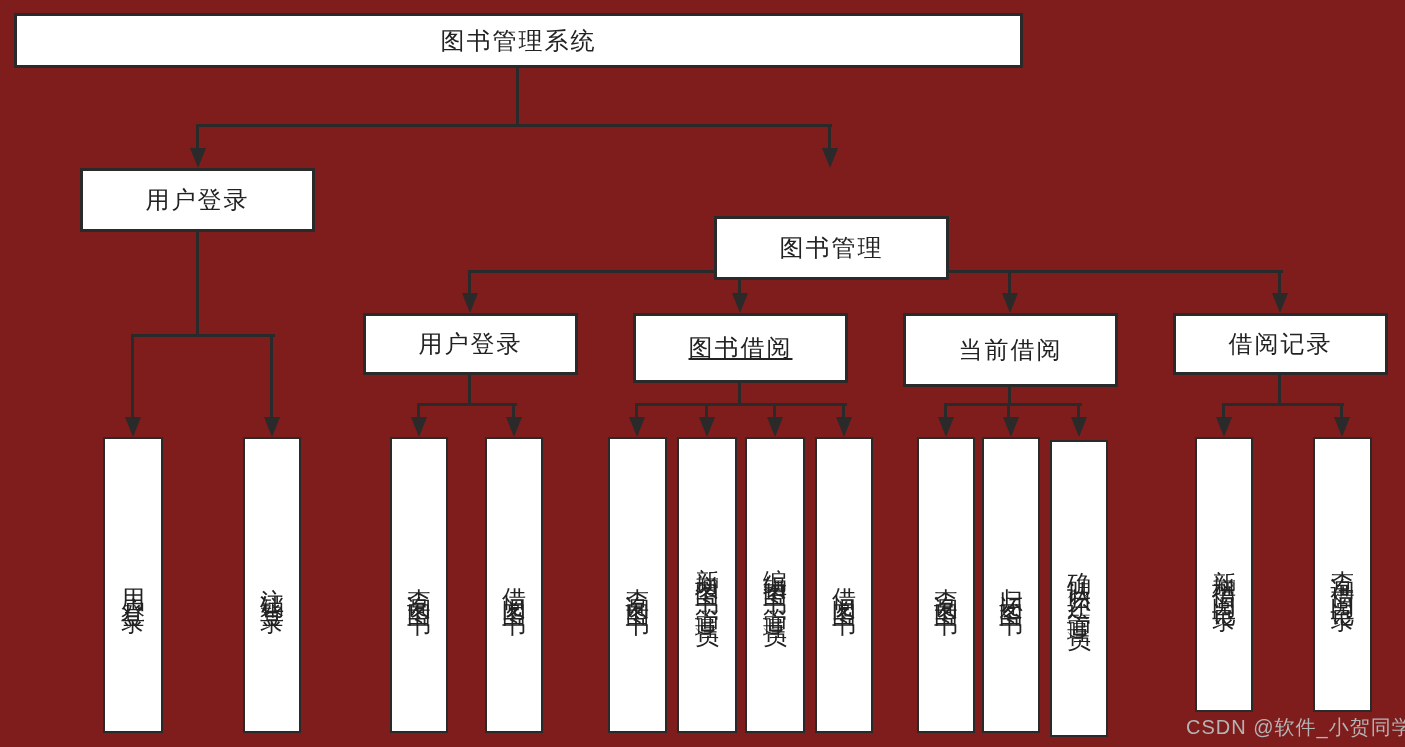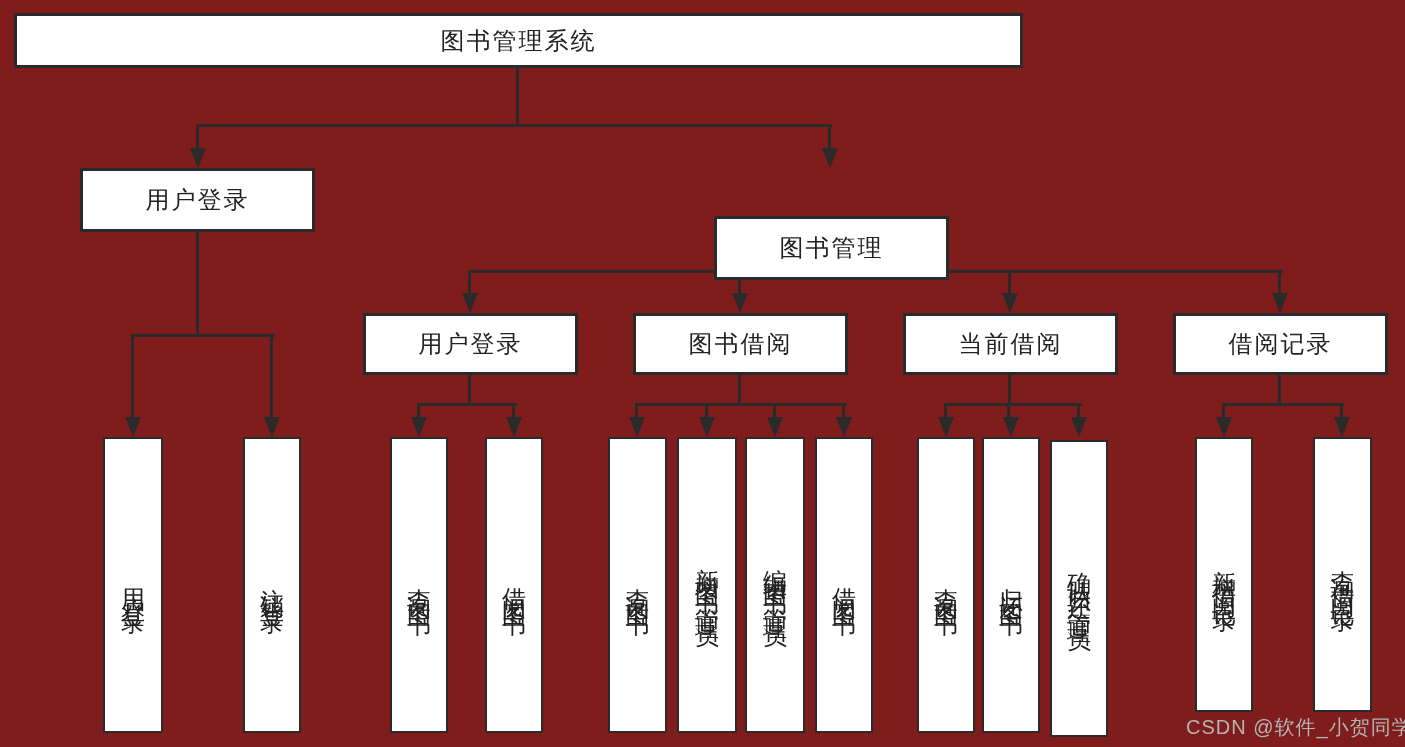--- a/index.html
+++ b/index.html
@@ -70,24 +70,24 @@
   <div class="vline" style="left:1008px;top:270px;height:25px;"></div>
   <div class="vline" style="left:1278px;top:270px;height:25px;"></div>
   <div class="arrow" style="left:462px;top:293px;"></div>
   <div class="arrow" style="left:732px;top:293px;"></div>
   <div class="arrow" style="left:1002px;top:293px;"></div>
   <div class="arrow" style="left:1272px;top:293px;"></div>
 
   <div class="box" style="left:363px;top:313px;width:215px;height:62px;">
     <span class="hlabel">用户登录</span>
   </div>
-  <div class="box" style="left:633px;top:313px;width:215px;height:62px;">
+  <div class="box" style="left:633px;top:313px;width:215px;height:70px;text-decoration:underline;">
     <span class="hlabel">图书借阅</span>
   </div>
-  <div class="box" style="left:903px;top:313px;width:215px;height:62px;font-family:Liberation Mono, monospace;">
+  <div class="box" style="left:903px;top:313px;width:215px;height:74px;font-family:Liberation Mono, monospace;">
     <span class="hlabel">当前借阅</span>
   </div>
   <div class="box" style="left:1173px;top:313px;width:215px;height:62px;">
     <span class="hlabel">借阅记录</span>
   </div>
 
   <div class="vline" style="left:468px;top:375px;height:31px;"></div>
   <div class="hline" style="left:417px;top:403px;width:100px;"></div>
   <div class="vline" style="left:417px;top:403px;height:16px;"></div>
   <div class="vline" style="left:512px;top:403px;height:16px;"></div>

